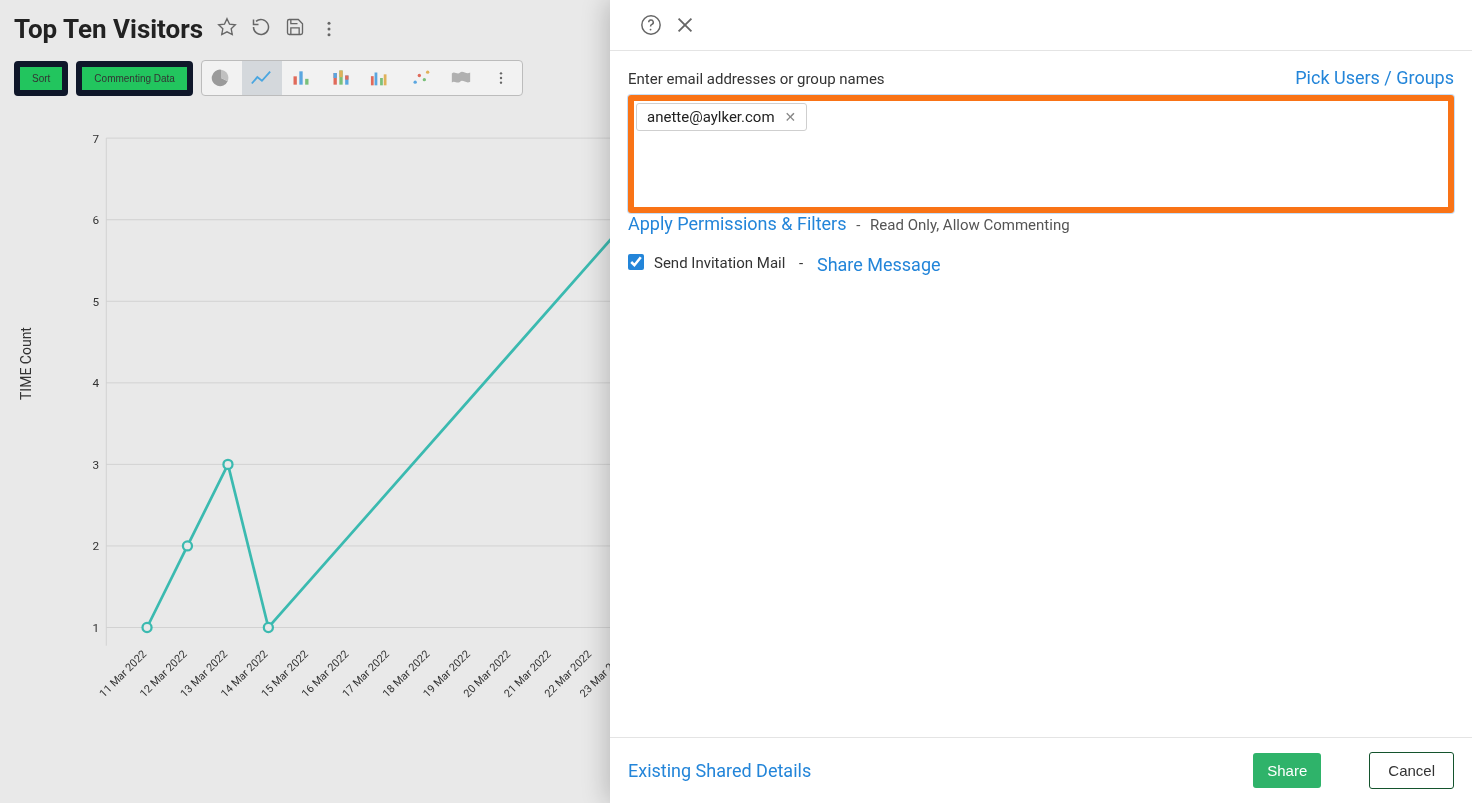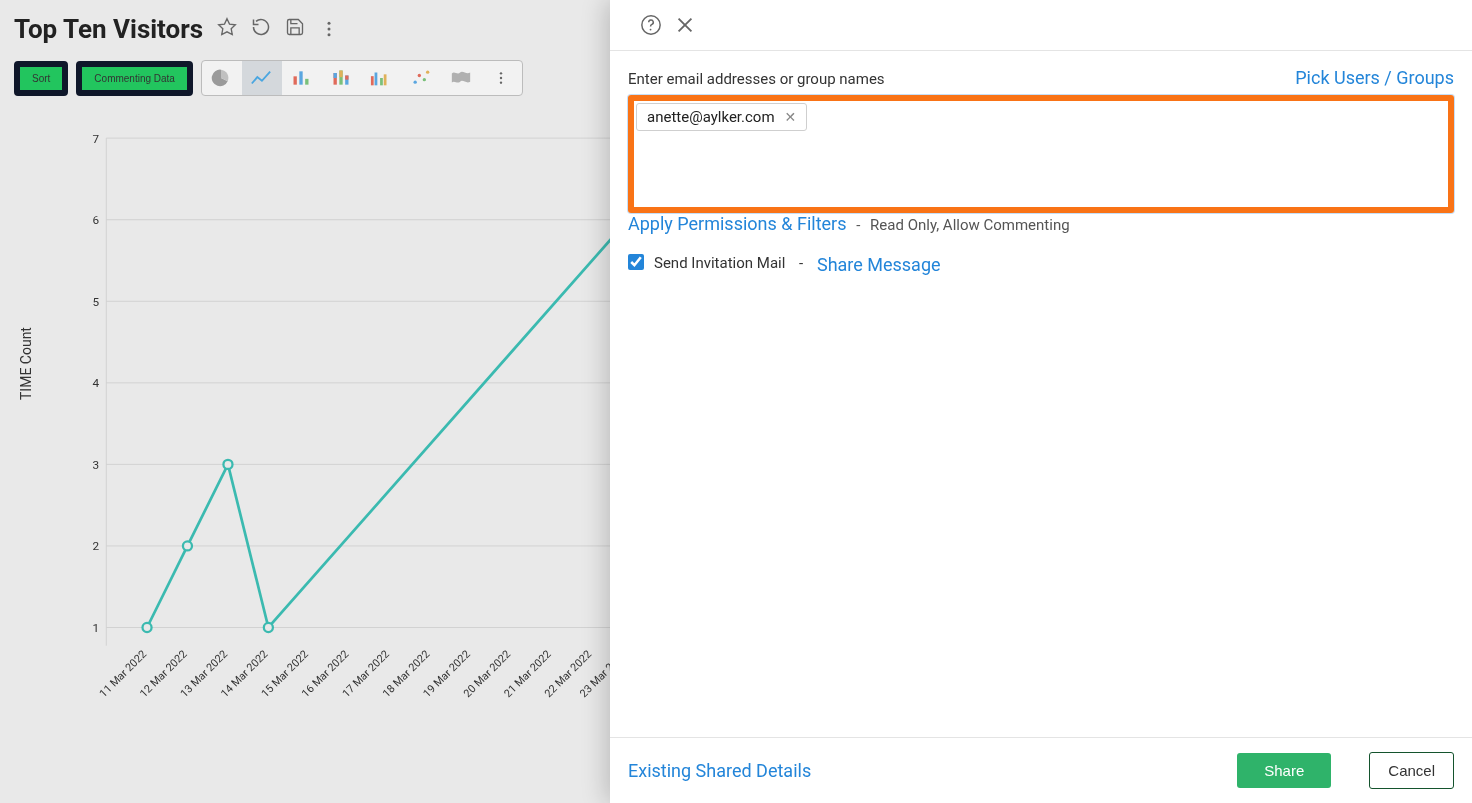--- a/index.html
+++ b/index.html
@@ -194,24 +194,24 @@
     display: flex;
     align-items: center;
     gap: 28px;
   }
   .footer-link { flex: 1; }
   .btn-primary {
     background: #2fb36a;
     color: #fff;
     border: none;
     border-radius: 3px;
-    padding: 9px 27px;
+    padding: 9px 14px;
     font-size: 15px;
     cursor: pointer;
-    margin-right: 10px;
+    margin-right: 20px;
   }
   .btn-secondary {
     background: #fff;
     color: #333;
     border: 1px solid #14532d;
     border-radius: 3px;
     padding: 9px 18px;
     font-size: 15px;
     cursor: pointer;
   }

